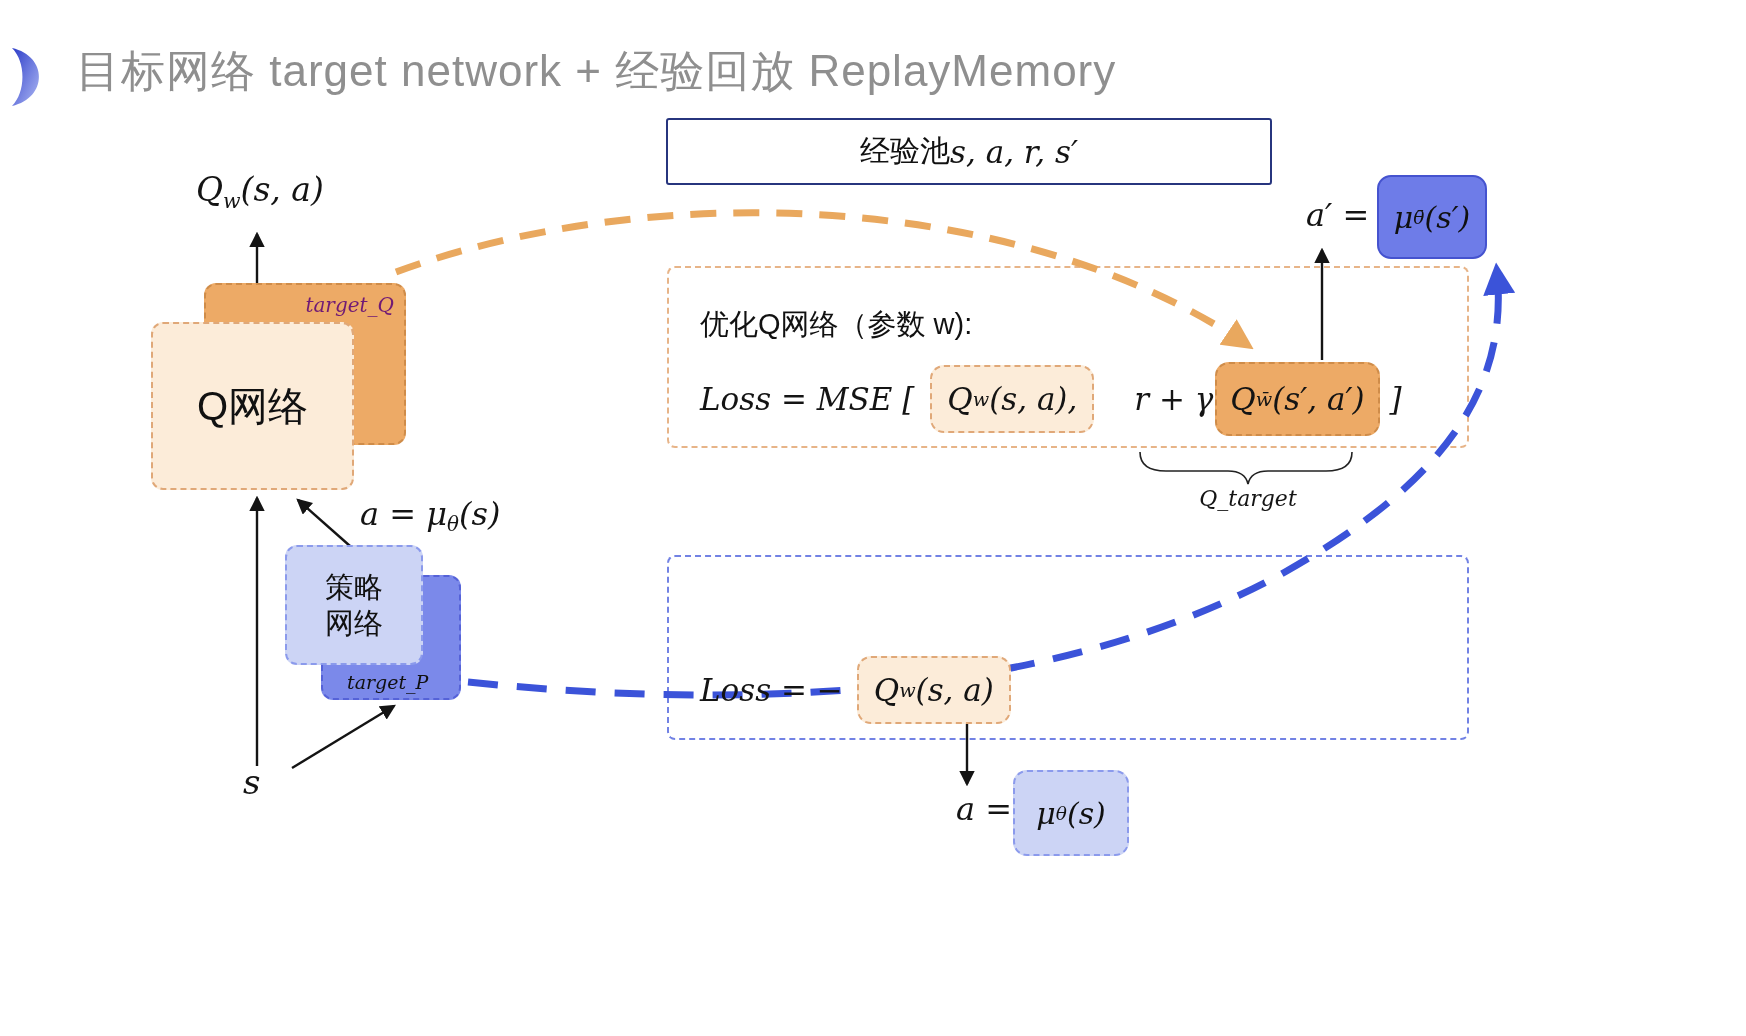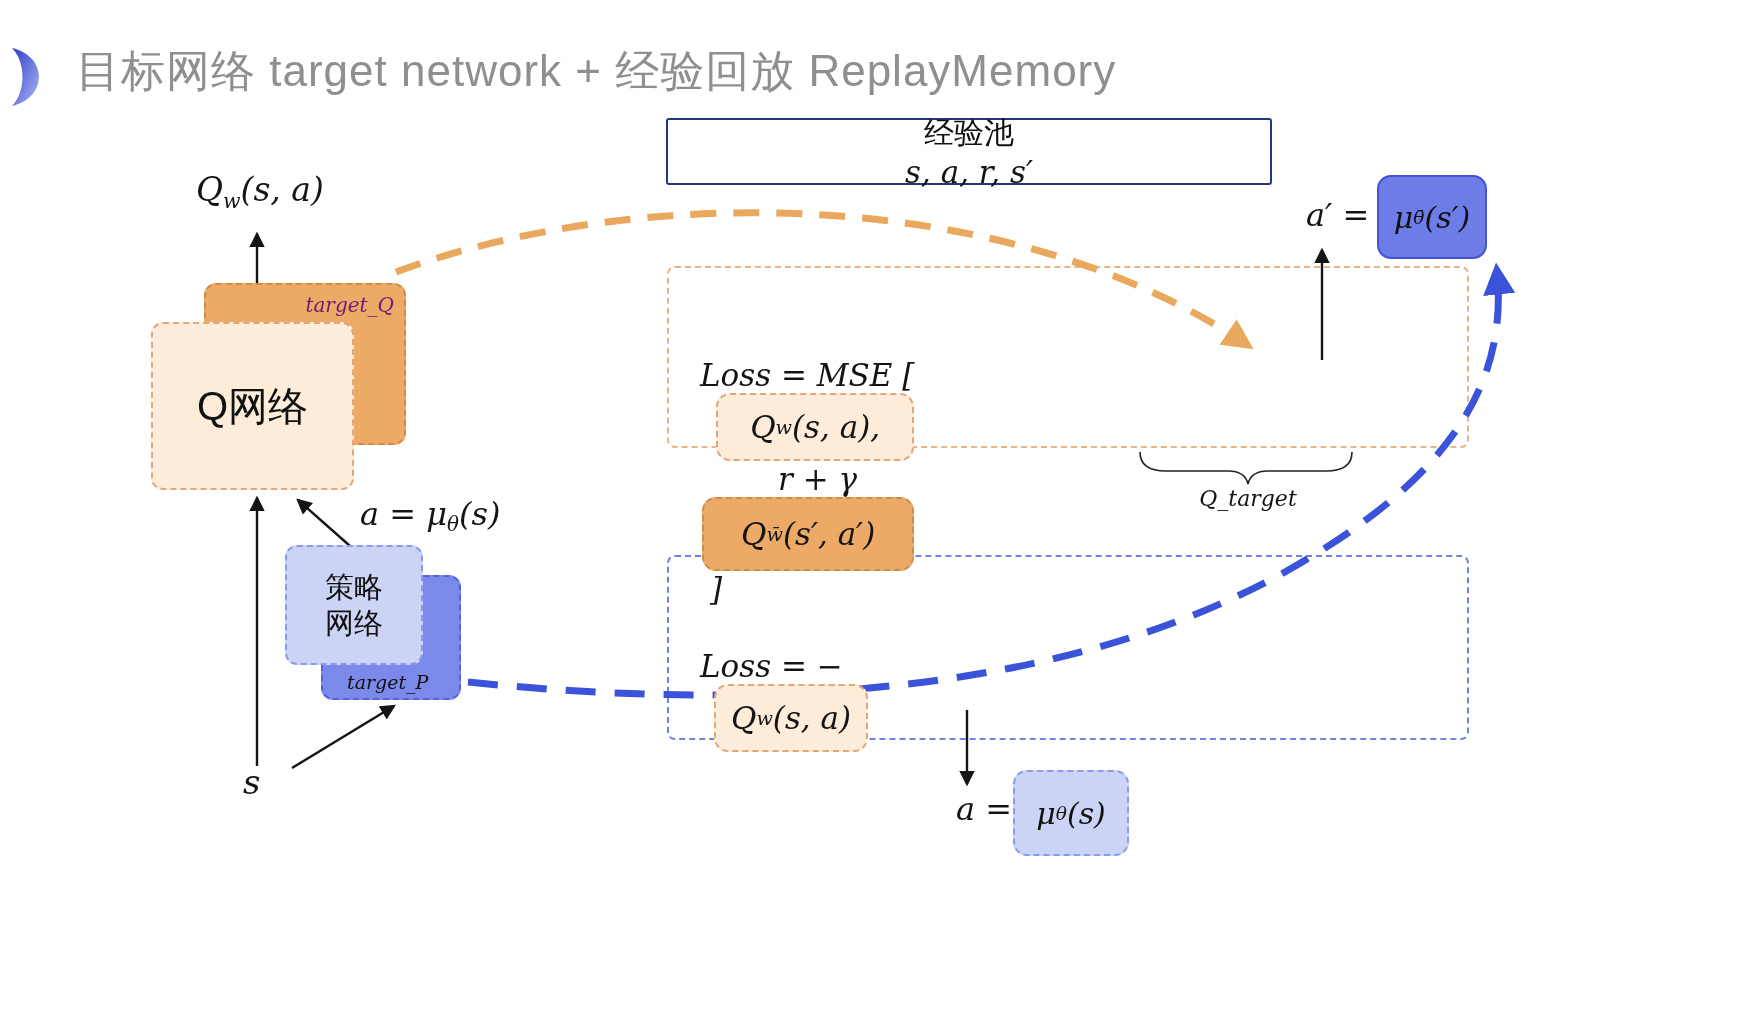--- a/index.html
+++ b/index.html
@@ -11,21 +11,21 @@
   .sub { font-size:0.62em; vertical-align:-0.32em; }
   .layer-svg { position:absolute; left:0; top:0; z-index:2; pointer-events:none; }
   .z1 { z-index:1; } .z3 { z-index:3; position:absolute; }
 
   
   .title { left:76px; top:42px; font-size:44px; color:#8f8f8f; letter-spacing:1px; white-space:nowrap; }
   .bullet { left:8px; top:48px; }
 
   
   .replay-box { left:666px; top:118px; width:606px; height:67px; border:2.5px solid #27357e;
-    border-radius:3px; background:#ffffff; display:flex; align-items:center; justify-content:center;flex-direction:column; }
+    border-radius:3px; background:#ffffff; display:flex; align-items:center; justify-content:center; }
   .replay-box .cn { font-size:30px; color:#111; }
   .replay-box .en { font-size:31px; margin-left:10px; }
   .replay-box .vars { font-size:31px; }
 
   
   .box { position:absolute; border-radius:12px; }
   .target-q { left:204px; top:283px; width:202px; height:162px; background:#edaa66; border:2px dashed #cf8c49; }
   .target-q .lbl { position:absolute; top:8px; right:10px; font-size:20px; color:#701a75; }
   .q-net { left:151px; top:322px; width:203px; height:168px; background:#fcecd9; border:2px dashed #e0a878;
     display:flex; align-items:center; justify-content:center; font-size:40px; color:#111; }
@@ -40,27 +40,27 @@
   .state-label { left:243px; top:762px; font-size:34px; }
   .brace-label { left:1168px; top:486px; width:160px; text-align:center; font-size:22px; }
 
   
   .opt-box { position:absolute; border-radius:8px; background:transparent; }
   .opt-q { left:667px; top:266px; width:802px; height:182px; border:2px dashed #e7b488; }
   .opt-p { left:667px; top:555px; width:802px; height:185px; border:2px dashed #7282e4; }
   .opt-heading { font-size:29px; color:#111; white-space:nowrap; }
   .h-q { left:700px; top:305px; }
   .h-p { left:700px; top:598px; }
-  .loss-row { position:absolute; display:flex; height:84px; font-size:31px;flex-direction:column; }
+  .loss-row { position:absolute; display:flex; align-items:center; height:84px; font-size:31px; }
   .row-q { left:700px; top:357px; }
   .row-p { left:700px; top:648px; }
   .term-box { display:flex; align-items:center; justify-content:center; border-radius:14px; padding:14px 15px; }
   .term-cream { background:#fcecd9; border:2px dashed #e0a878; }
   .term-orange { background:#edaa66; border:2px dashed #cf8c49; padding:17px 13px; }
-  .gap16 { margin-left:16px; } .gap78 { margin-left:78px; } .gap10 { margin-left:10px; }
+  .gap16 { margin-left:16px; } .gap78 { margin-left:40px; } .gap10 { margin-left:10px; }
   .gap14 { margin-left:14px; } .gap2 { margin-left:2px; }
 
   
   .aprime-text { left:1306px; top:196px; font-size:32px; }
   .aprime-box { left:1377px; top:175px; width:110px; height:84px; background:#6e7ce8; border:2.5px solid #4553cf;
     border-radius:14px; display:flex; align-items:center; justify-content:center; font-size:30px; color:#101010; }
   .aout-text { left:956px; top:790px; font-size:32px; }
   .aout-box { left:1013px; top:770px; width:116px; height:86px; background:#ccd4f5; border:2px dashed #8b9aec;
     border-radius:14px; display:flex; align-items:center; justify-content:center; font-size:30px; color:#101010; }
 </style>
@@ -133,20 +133,21 @@
     <span>策略</span>
     <span>网络</span>
   </div>
 
   <div class="abs action-label math z3">
     <span>a = μ</span><span class="sub">θ</span><span>(s)</span>
   </div>
 
   <div class="abs state-label math z3">s</div>
 
+  <div class="abs opt-heading h-q z3">优化Q网络（参数 w):</div>
   <div class="loss-row row-q z3">
     <span class="math">Loss = MSE [</span>
     <span class="term-box term-cream gap16 math">
       <span>Q</span>
         <span class="sub">w</span>
         <span>(s, a),</span>
     </span>
     <span class="math gap78">r + γ</span>
     <span class="term-box term-orange gap2 math">
       <span>Q</span>

